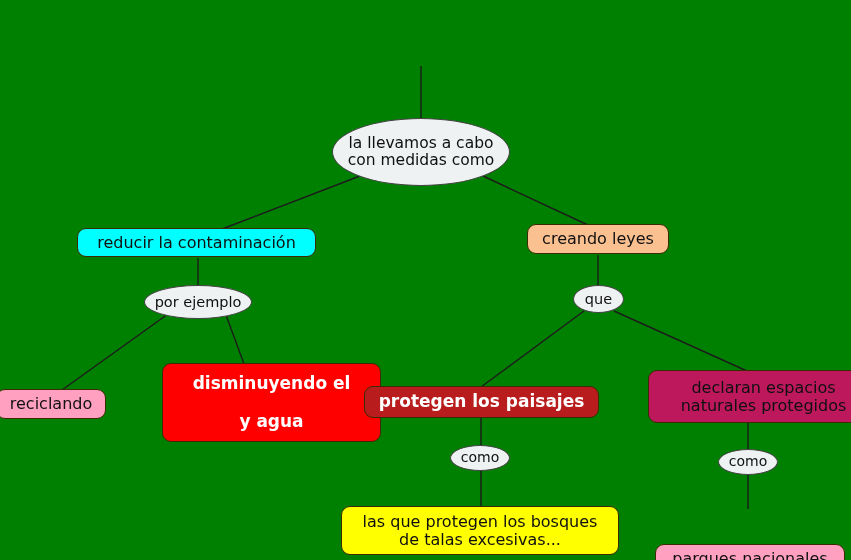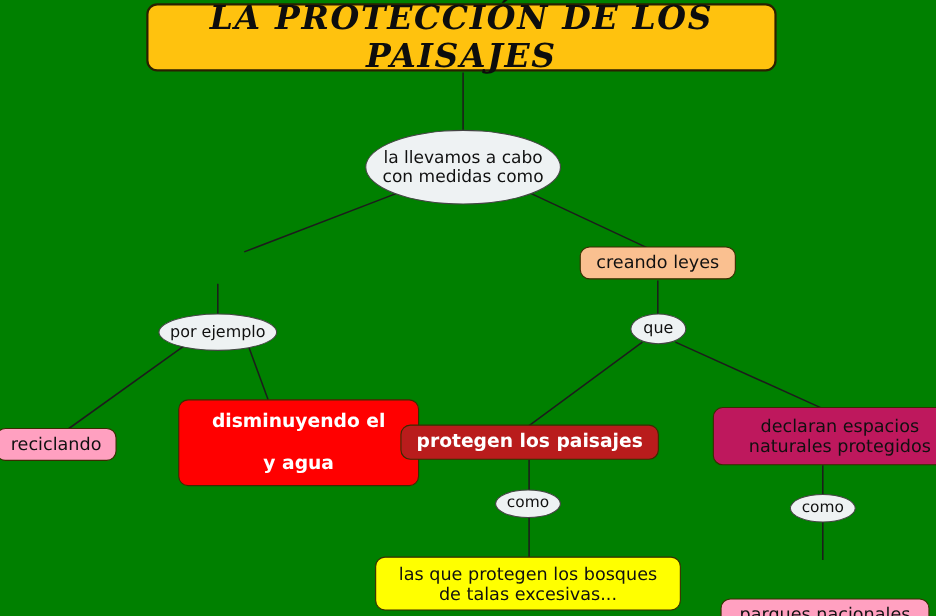--- a/index.html
+++ b/index.html
@@ -177,29 +177,29 @@
       <line x1="598" y1="255" x2="598" y2="287"></line>
       <line x1="584" y1="311" x2="481" y2="387"></line>
       <line x1="614" y1="311" x2="747" y2="371"></line>
       <line x1="481" y1="418" x2="481" y2="447"></line>
       <line x1="481" y1="469" x2="481" y2="507"></line>
       <line x1="748" y1="423" x2="748" y2="451"></line>
       <line x1="748" y1="473" x2="748" y2="509"></line>
     </g>
   </svg>
 
-  <div class="node" id="title-node">LA PROTECCIÓN DE LOS PAISAJES</div>
 
   <div class="node ellipse" id="root-ellipse">
     <span>
       <span>la llevamos a cabo</span><br>
       <span>con medidas como</span>
     </span>
   </div>
 
+  <div class="node box" id="reducir-node">reducir la contaminación</div>
 
   <div class="node box" id="leyes-node">creando leyes</div>
 
   <div class="node ellipse" id="porejemplo-ellipse">por ejemplo</div>
 
   <div class="node ellipse" id="que-ellipse">que</div>
 
   <div class="node box" id="reciclando-node">reciclando</div>
 
   <div class="node box" id="disminuyendo-node">

